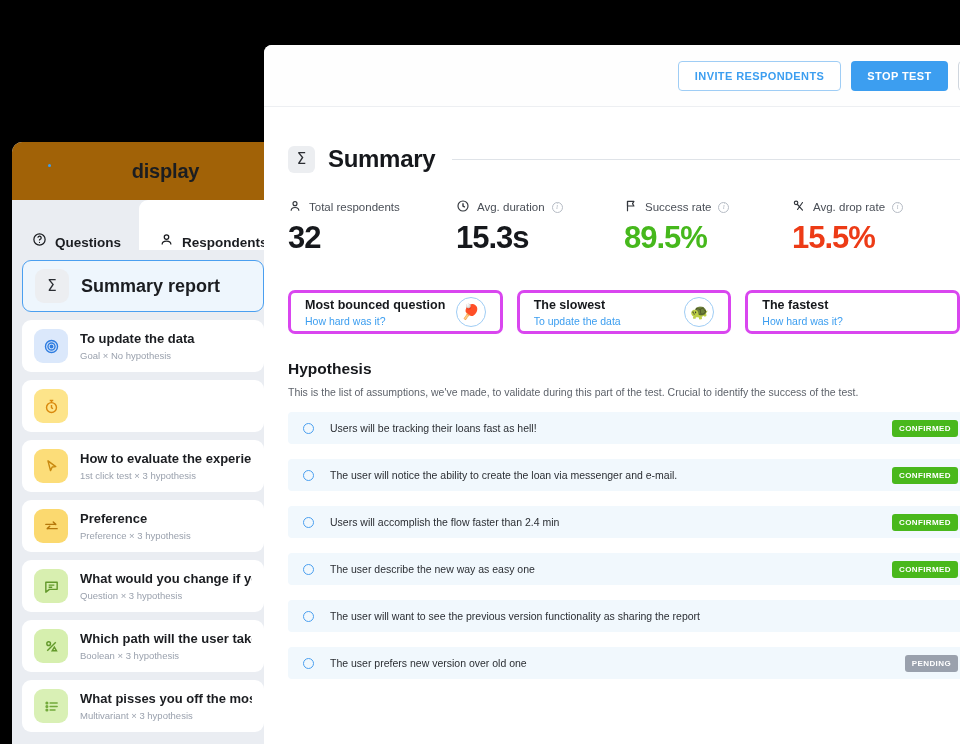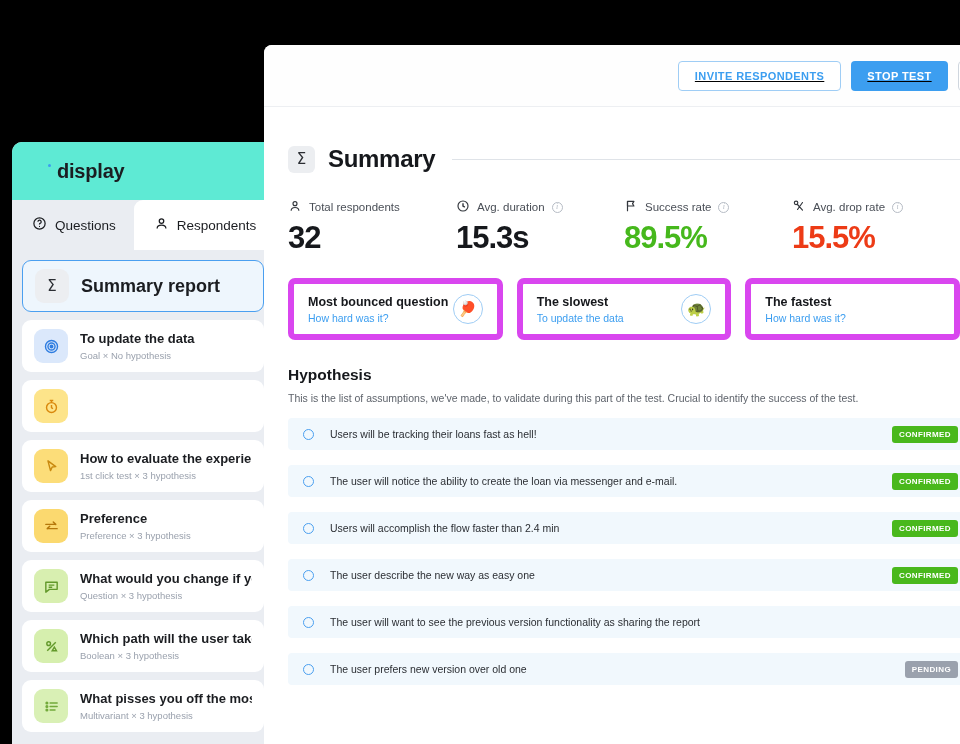--- a/index.html
+++ b/index.html
@@ -13,31 +13,31 @@
 
   
   .left-panel {
     position: absolute; left: 12px; top: 142px;
     width: 262px; height: 602px;
     background: #eaedf2;
     border-top-left-radius: 10px;
     overflow: hidden;
   }
   .brand {
-    height: 58px; background: #5eead4;
-    display: flex; align-items: center; padding-left: 45px;
+    height: 58px; background: #a16207;
+    display: flex; align-items: center; padding-left: 45px; justify-content: center;
   }
   .brand-text {
     font-size: 20px; font-weight: 700; color: #1b1d21;
     letter-spacing: -0.2px; position: relative;
   }
   .tabs { display: flex; height: 50px; background: #eaedf2; }
   .tab {
-    display: flex; align-items: center; gap: 8px;
-    padding: 0 18px 0 20px; font-size: 13.5px; font-weight: 400;
+    display: flex; align-items: flex-end; gap: 8px;
+    padding: 0 18px 0 20px; font-size: 13.5px; font-weight: 700;
     color: #1b1d21; height: 50px;
   }
   .tab.inactive { background: transparent; }
   .tab.active {
     background: #ffffff;
     border-top-left-radius: 9px; border-top-right-radius: 9px;
   }
   .tab svg { width: 15px; height: 15px; flex: none; }
 
   .nav-list { padding: 10px 0 0 0; }
@@ -72,21 +72,21 @@
     position: absolute; left: 264px; top: 45px;
     width: 696px; height: 699px;
     background: #ffffff;
     border-top-left-radius: 8px;
     overflow: hidden;
   }
   .topbar {
     height: 62px; background: #fefefe;
     border-bottom: 1px solid #edeff2;
     display: flex; align-items: center; justify-content: flex-end;
-    padding-right: 0px; gap: 10px; text-decoration: underline;
+    padding-right: 0px; gap: 10px;
   }
   .btn {
     font-size: 11px; font-weight: 700; letter-spacing: 0.4px;
     border-radius: 4px; height: 30px; display: flex; align-items: center;
     padding: 0 16px; white-space: nowrap;
   }
   .btn-outline {
     border: 1px solid #9fcdf5; color: #3c9ef0; background: #fff;
   }
   .btn-primary { background: #3c9ef0; color: #fff; }
@@ -127,24 +127,25 @@
   }
   .metric-val {
     font-size: 31px; font-weight: 700; letter-spacing: -1px;
     margin-top: 5px; color: #16181c;
   }
   .metric-val.green { color: #46b81c; }
   .metric-val.red { color: #ed3b16; }
 
   .cards { display: flex; gap: 14px; padding: 22px 0 0 24px; }
   .card {
-    width: 238px; height: 62px; background: #fff;
-    border: 6px solid #d946ef; border-radius: 7px;
+    width: 238px; height: 44px; background: #fff;
+    border: 3px solid #d946ef; border-radius: 7px;
     display: flex; align-items: center; padding: 0 14px;
     justify-content: space-between;
+    margin-top: 12px;
   }
   .card-l { min-width: 0; }
   .card-title {
     font-size: 12.5px; font-weight: 700; color: #16181c; white-space: nowrap;
   }
   .card-link {
     font-size: 10.5px; color: #3c9ef0; margin-top: 3px; white-space: nowrap;
   }
   .card-circle {
     width: 30px; height: 30px; border-radius: 50%;

